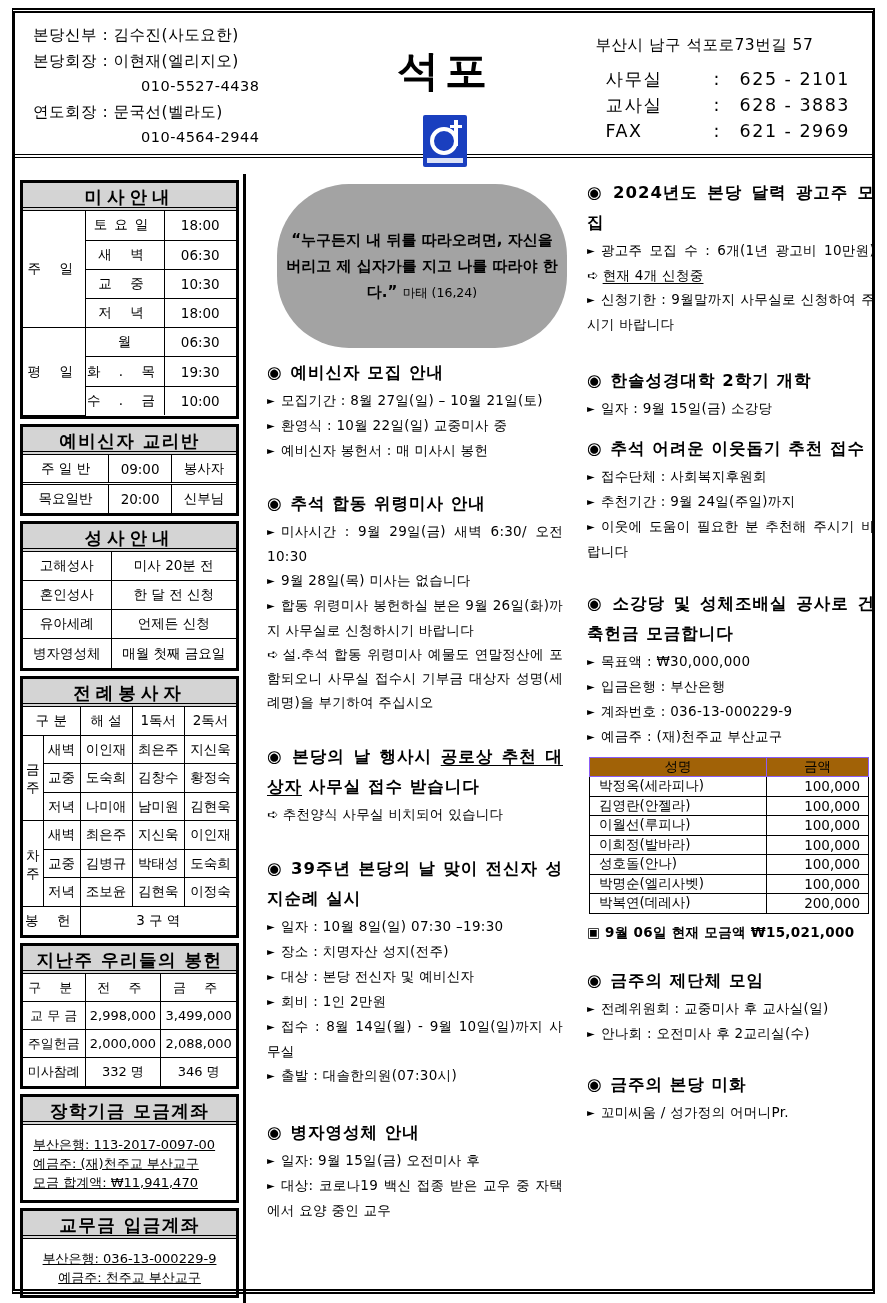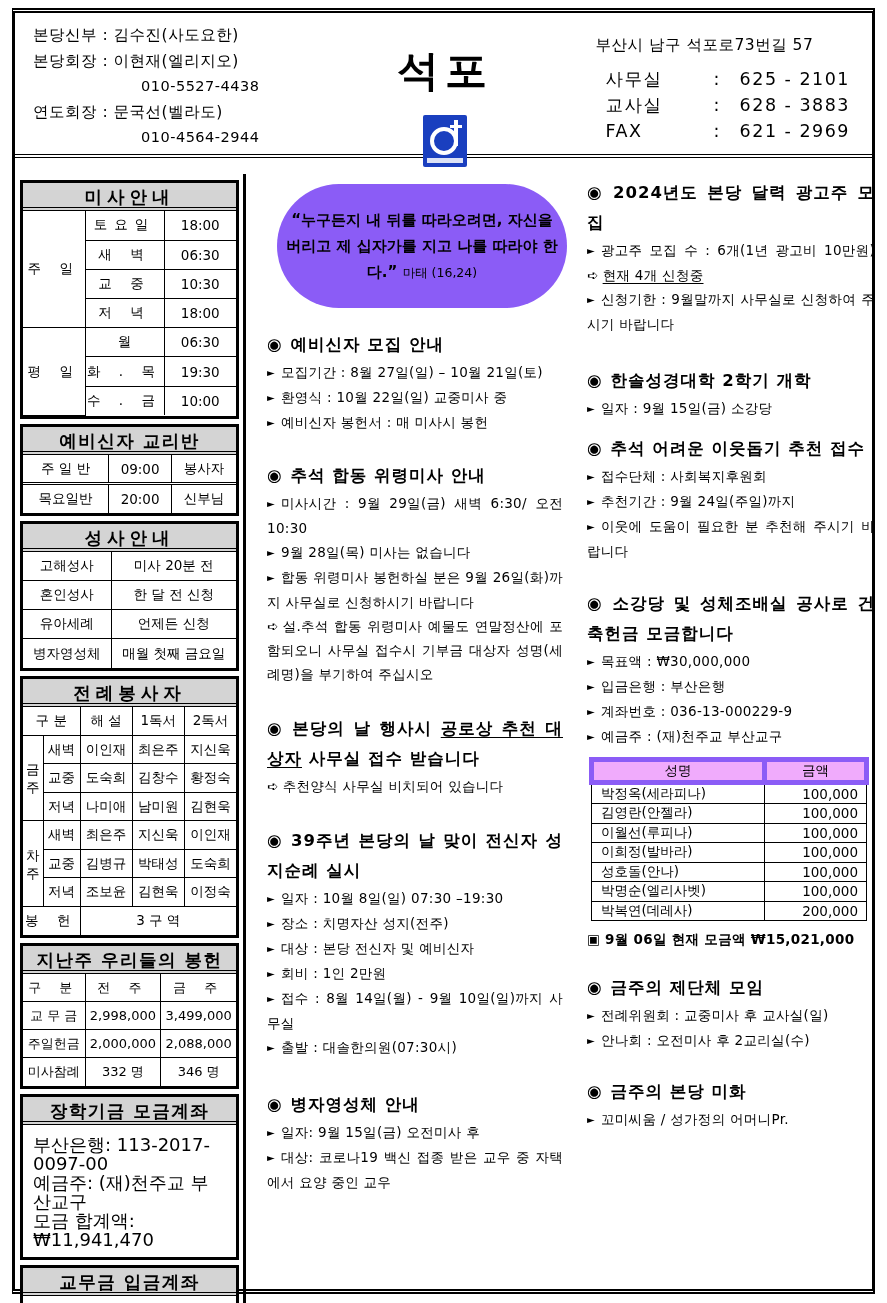--- a/index.html
+++ b/index.html
@@ -39,42 +39,42 @@
   table { border-collapse: collapse; width: 100%; }
   td { border: 1px solid #000; text-align: center; font-size: 13.5px; height: 29px; }
   tr:first-child td { border-top: none; }
   td:first-child { border-left: none; }
   td:last-child { border-right: none; }
   tr:last-child td { border-bottom: none; }
   .t-mass td { height: 29.2px; }
   .t-lit td { font-size: 13.5px; height: 28.5px; padding: 0 1px; }
   .t-off td { font-size: 13px; height: 28px; }
   .spread { letter-spacing: 7px; }
-  .acct { padding: 10px 10px 8px; font-size: 18px; line-height: 19px; }
+  .acct { padding: 10px 10px 8px; font-size: 13px; line-height: 19px; text-decoration: underline; }
   .acct.center { text-align: center; padding: 10px 6px 8px; }
   
   .col { position: absolute; top: 145px; }
   .col-mid { left: 236px; width: 322px; padding: 0 10px 0 16px; }
   .col-right { left: 560px; width: 300px; padding: 0 0 0 12px; }
   .quote {
-    margin: 26px 0 0 10px; width: 290px; height: 124px; background: #8b5cf6;
+    margin: 26px 0 0 10px; width: 290px; height: 164px; background: #a3a3a3;
     border-radius: 72px; display: flex; align-items: center; justify-content: center;
     text-align: center; font-size: 15px; font-weight: bold; line-height: 26px; padding: 0 8px;
   }
   .quote .ref { font-weight: normal; font-size: 12.5px; }
   .sec { margin-top: 20px; }
   .sec-title { font-size: 16.5px; font-weight: bold; line-height: 30px; text-align: justify; letter-spacing: 1px; }
   .sec-title .mark { font-weight: normal; margin-right: 8px; }
   .u { text-decoration: underline; text-underline-offset: 3px; }
   .item { font-size: 13.5px; line-height: 24px; text-align: justify; letter-spacing: 0.3px; }
   .item .arr { font-size: 10px; margin-right: 6px; vertical-align: 1px; }
   .item .hand { margin-right: 4px; }
   .donors { width: 280px; margin: 8px 0 0 2px; border: 1px solid #000; }
   .donors td { border: 1px solid #000; height: 19.5px; font-size: 13.5px; }
-  .donors th { background: #f0abfc; border: 5px solid #8b5cf6; font-weight: normal; font-size: 13.5px; height: 18px; }
+  .donors th { background: #a16207; border: 1px solid #8b5cf6; font-weight: normal; font-size: 13.5px; height: 18px; }
   .donors td.nm { text-align: left; padding-left: 9px; }
   .donors td.am { text-align: right; padding-right: 8px; }
   .total { font-size: 13.5px; font-weight: bold; margin-top: 10px; letter-spacing: 0.3px; }
 </style>
 </head>
 <body>
 
 <div class="page">
 
   <div class="header">
@@ -302,21 +302,21 @@
         <div>예금주: 천주교 부산교구</div>
       </div>
     </div>
   </div>
 
   <div class="col col-mid">
     <div class="quote">
       <div><span>“누구든지 내 뒤를 따라오려면, 자신을 버리고 제 십자가를 지고 나를 따라야 한다.”</span> <span class="ref">마태 (16,24)</span></div>
     </div>
 
-    <div class="sec" style="margin-top:22px">
+    <div class="sec" style="margin-top:10px">
       <div class="sec-title"><span class="mark">◉</span><span>예비신자 모집 안내</span></div>
       <div class="item"><span class="arr">►</span><span>모집기간 : 8월 27일(일) – 10월 21일(토)</span></div>
       <div class="item"><span class="arr">►</span><span>환영식 : 10월 22일(일) 교중미사 중</span></div>
       <div class="item"><span class="arr">►</span><span>예비신자 봉헌서 : 매 미사시 봉헌</span></div>
     </div>
 
     <div class="sec" style="margin-top:26px">
       <div class="sec-title"><span class="mark">◉</span><span>추석 합동 위령미사 안내</span></div>
       <div class="item"><span class="arr">►</span><span>미사시간 : 9월 29일(금) 새벽 6:30/ 오전 10:30</span></div>
       <div class="item"><span class="arr">►</span><span>9월 28일(목) 미사는 없습니다</span></div>

